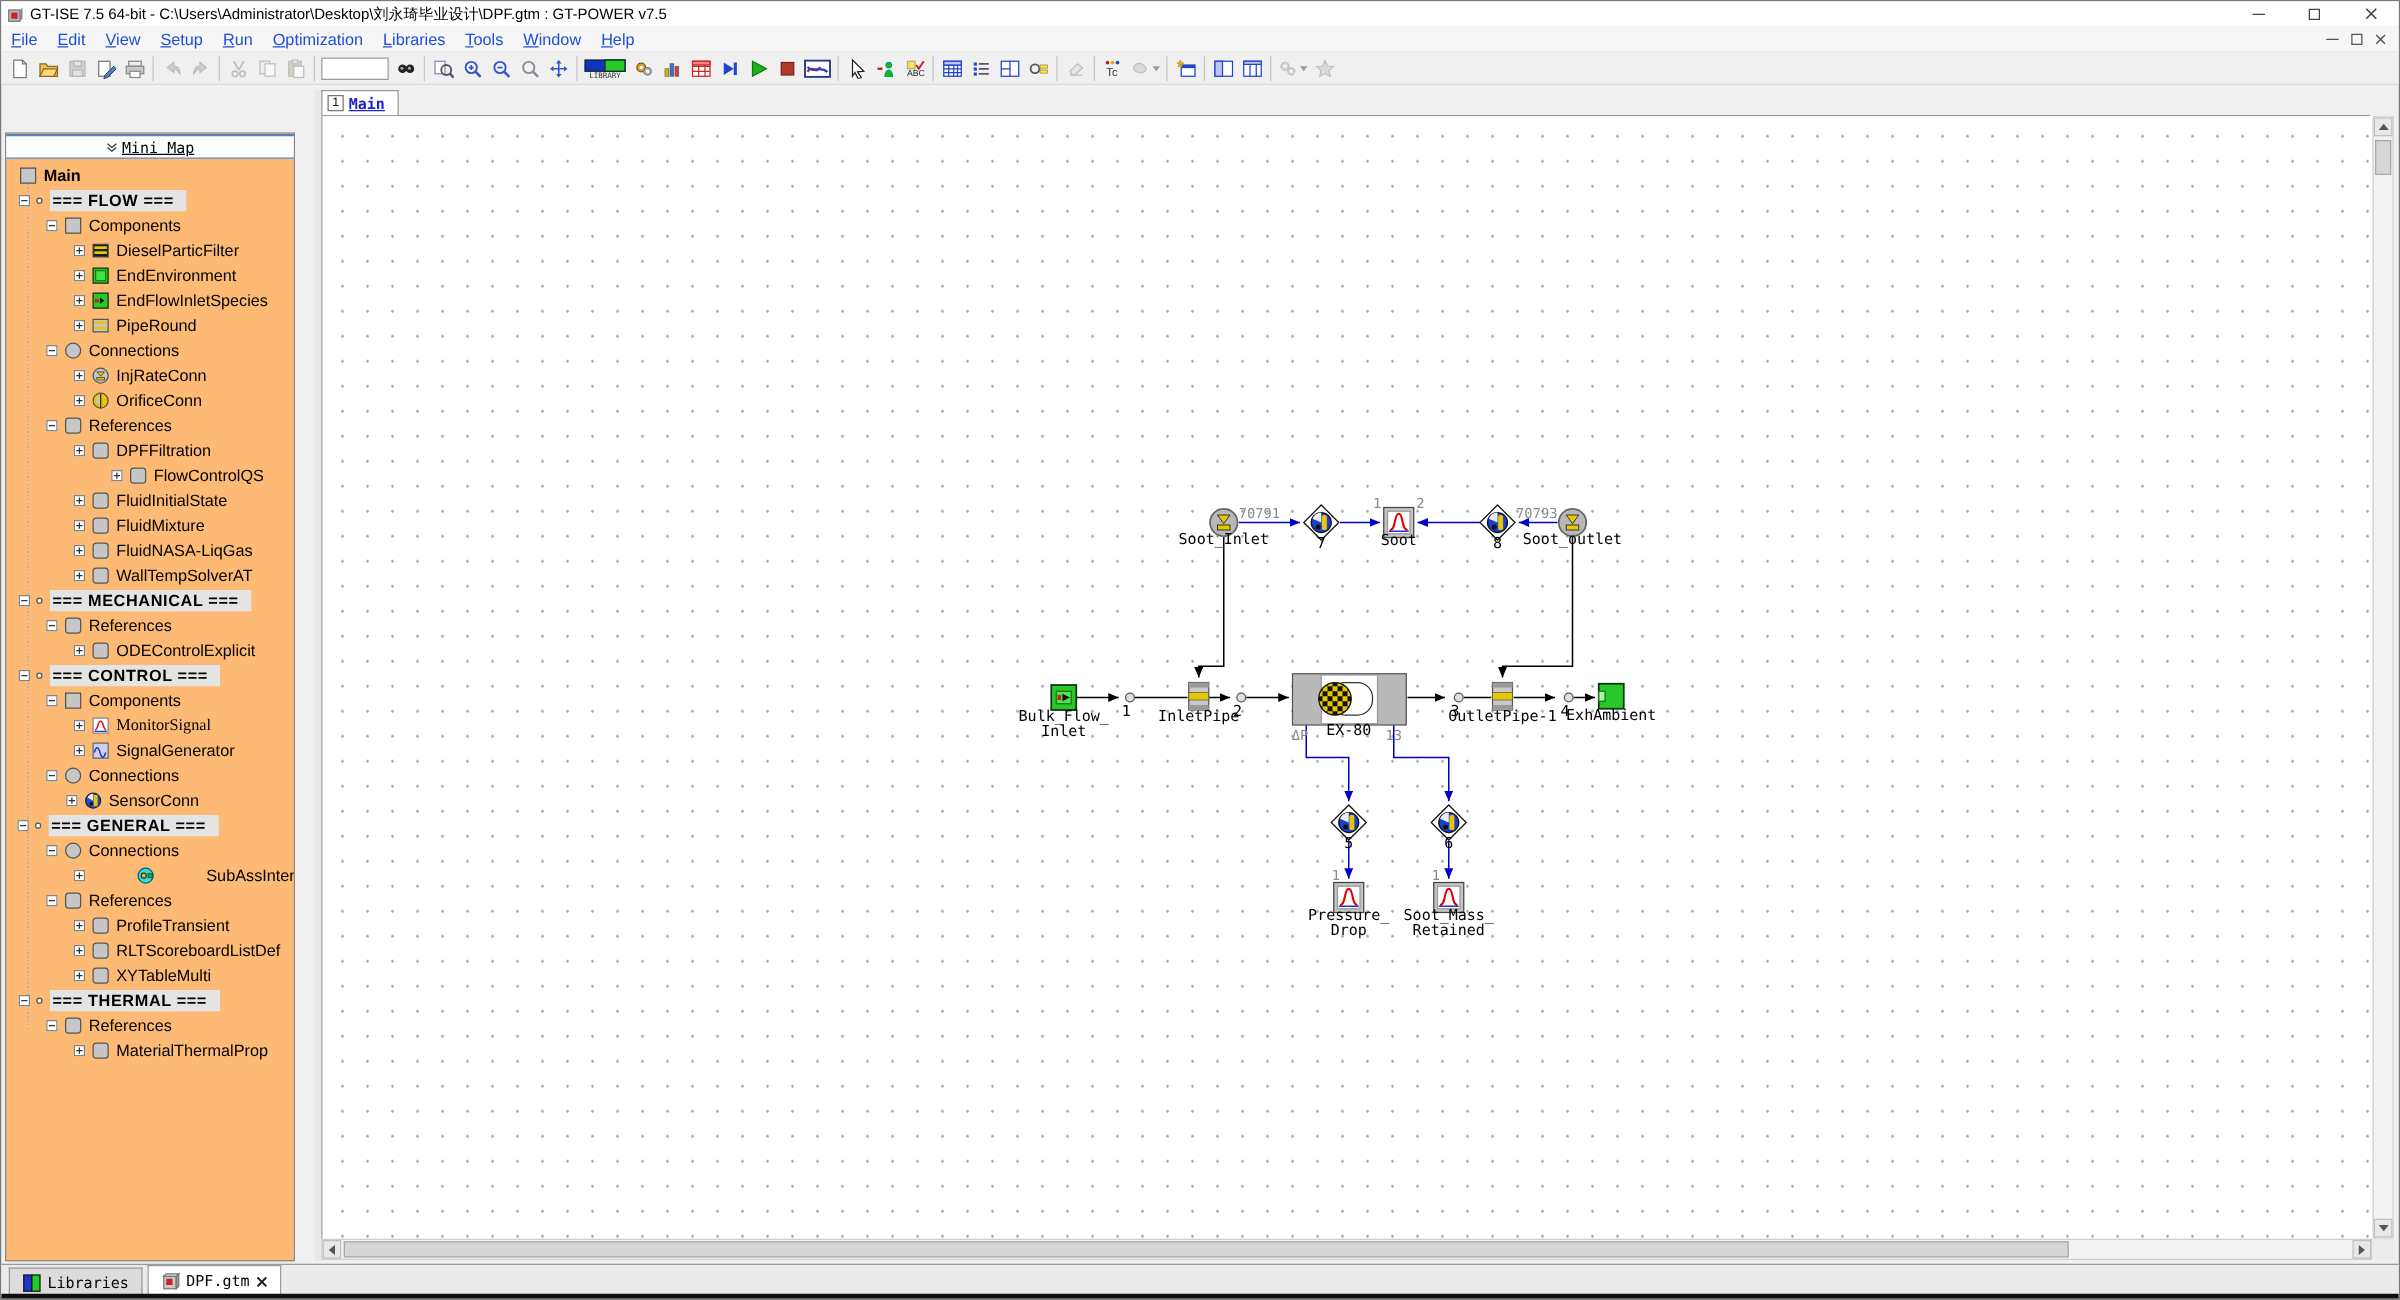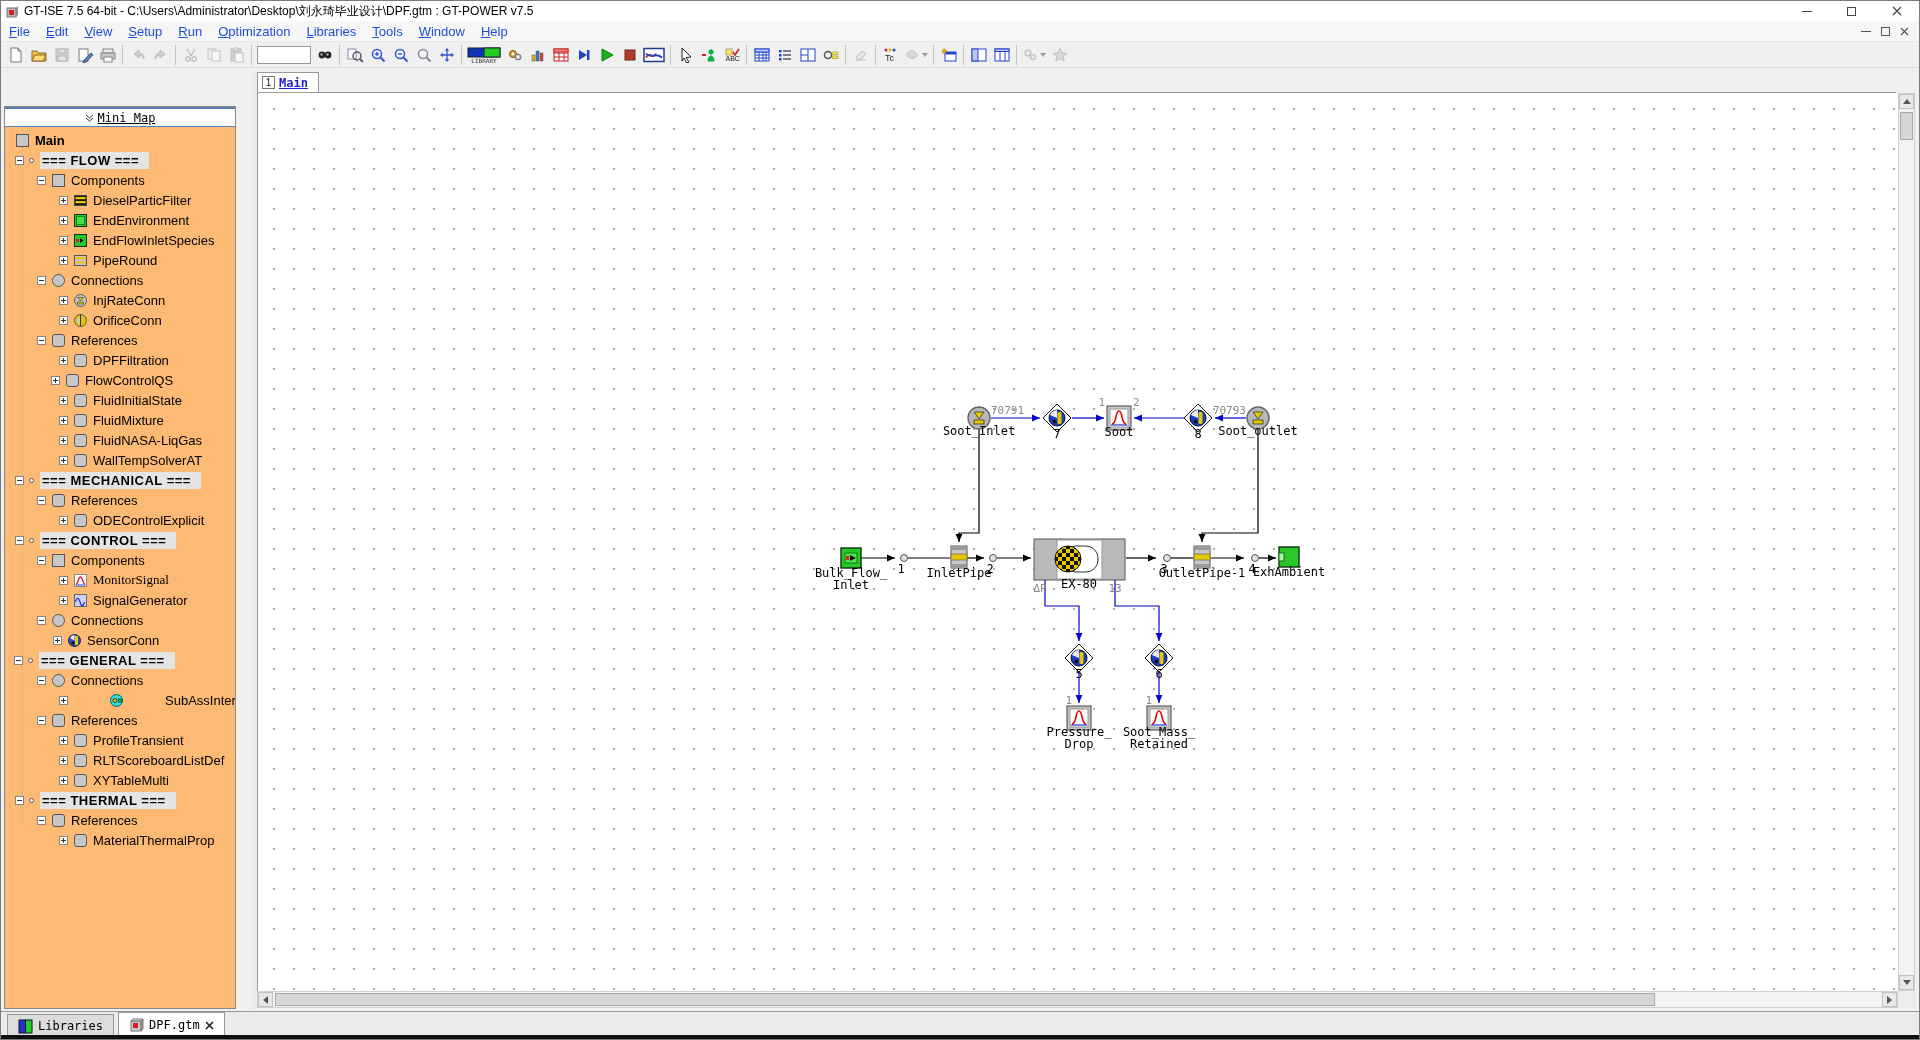--- a/index.html
+++ b/index.html
@@ -603,21 +603,21 @@
         </div>
         <div class="trow" style="padding-left: 54px;">
           <span class="exp plus"></span>
           <span class="ticon" style="width: 15px;">
             <svg width="15" height="15">
               <rect x="1.5" y="1.5" width="12" height="12" rx="2.5" fill="#c6c6c6" stroke="#555"></rect>
             </svg>
           </span>
           <span class="tlabel">DPFFiltration</span>
         </div>
-        <div class="trow" style="padding-left: 46px;">
+        <div class="trow" style="padding-left: 84px;">
           <span class="exp plus"></span>
           <span class="ticon" style="width: 15px;">
             <svg width="15" height="15">
               <rect x="1.5" y="1.5" width="12" height="12" rx="2.5" fill="#c6c6c6" stroke="#555"></rect>
             </svg>
           </span>
           <span class="tlabel">FlowControlQS</span>
         </div>
         <div class="trow" style="padding-left: 54px;">
           <span class="exp plus"></span>

